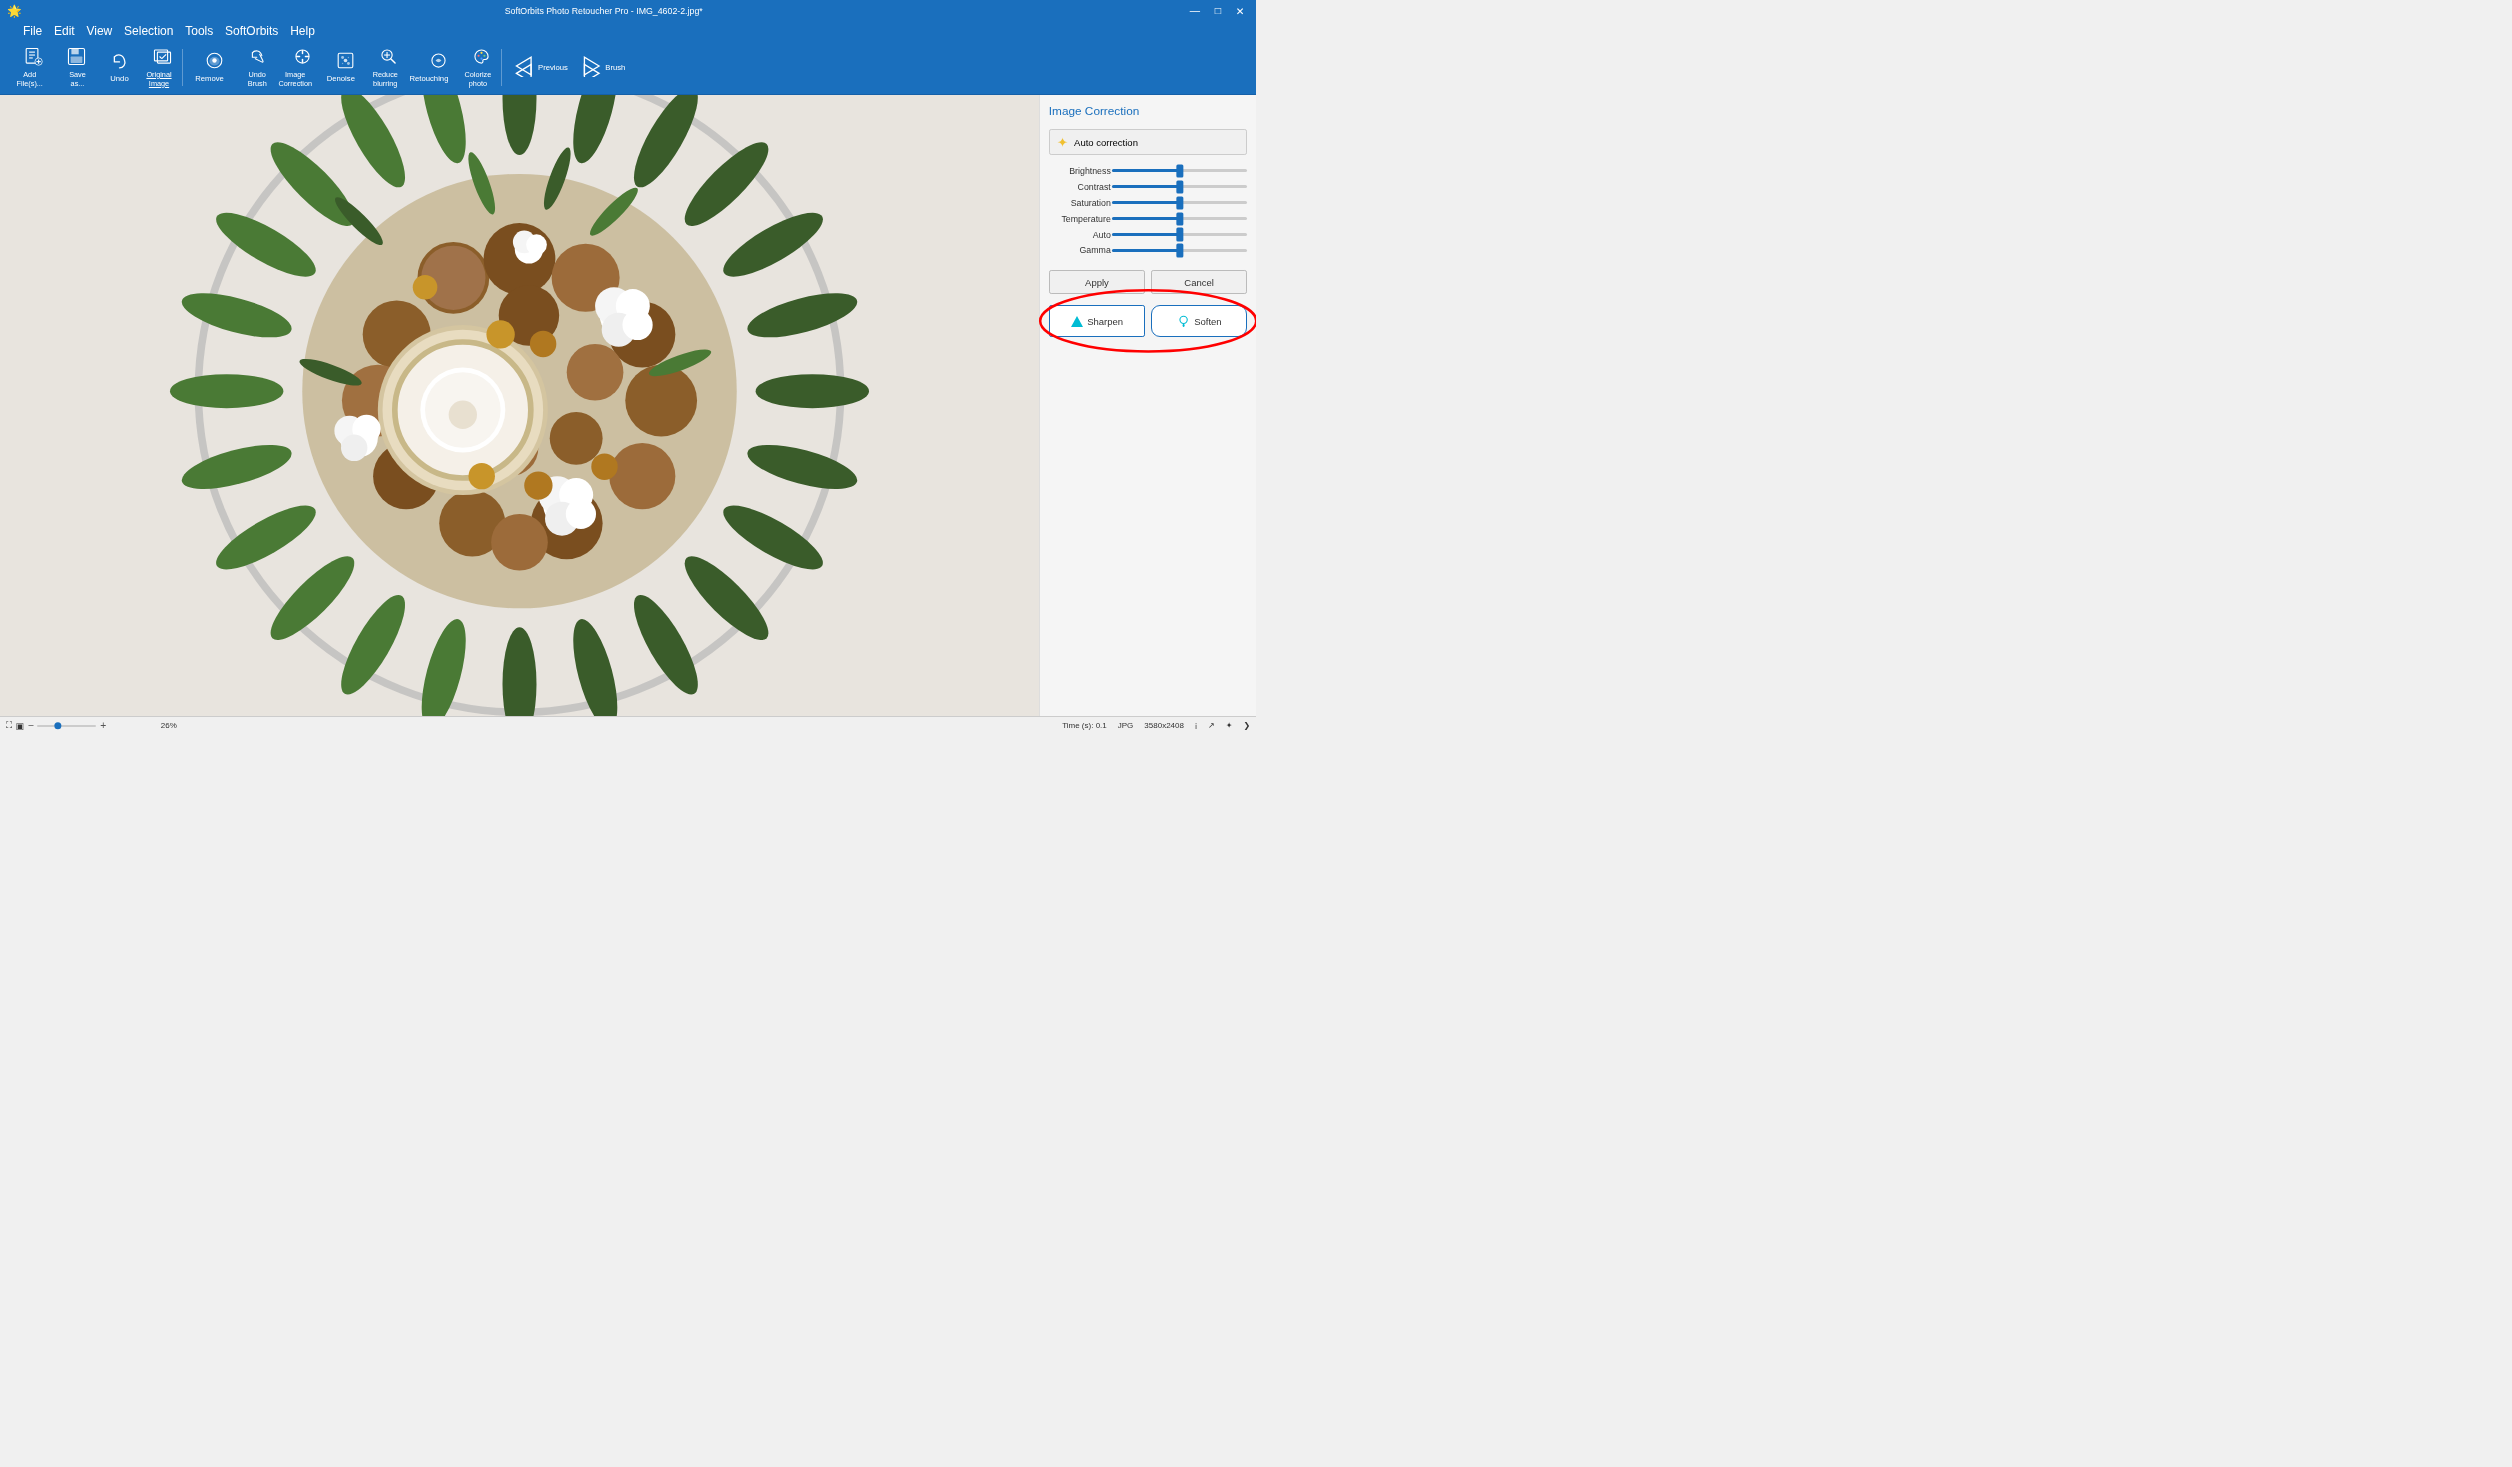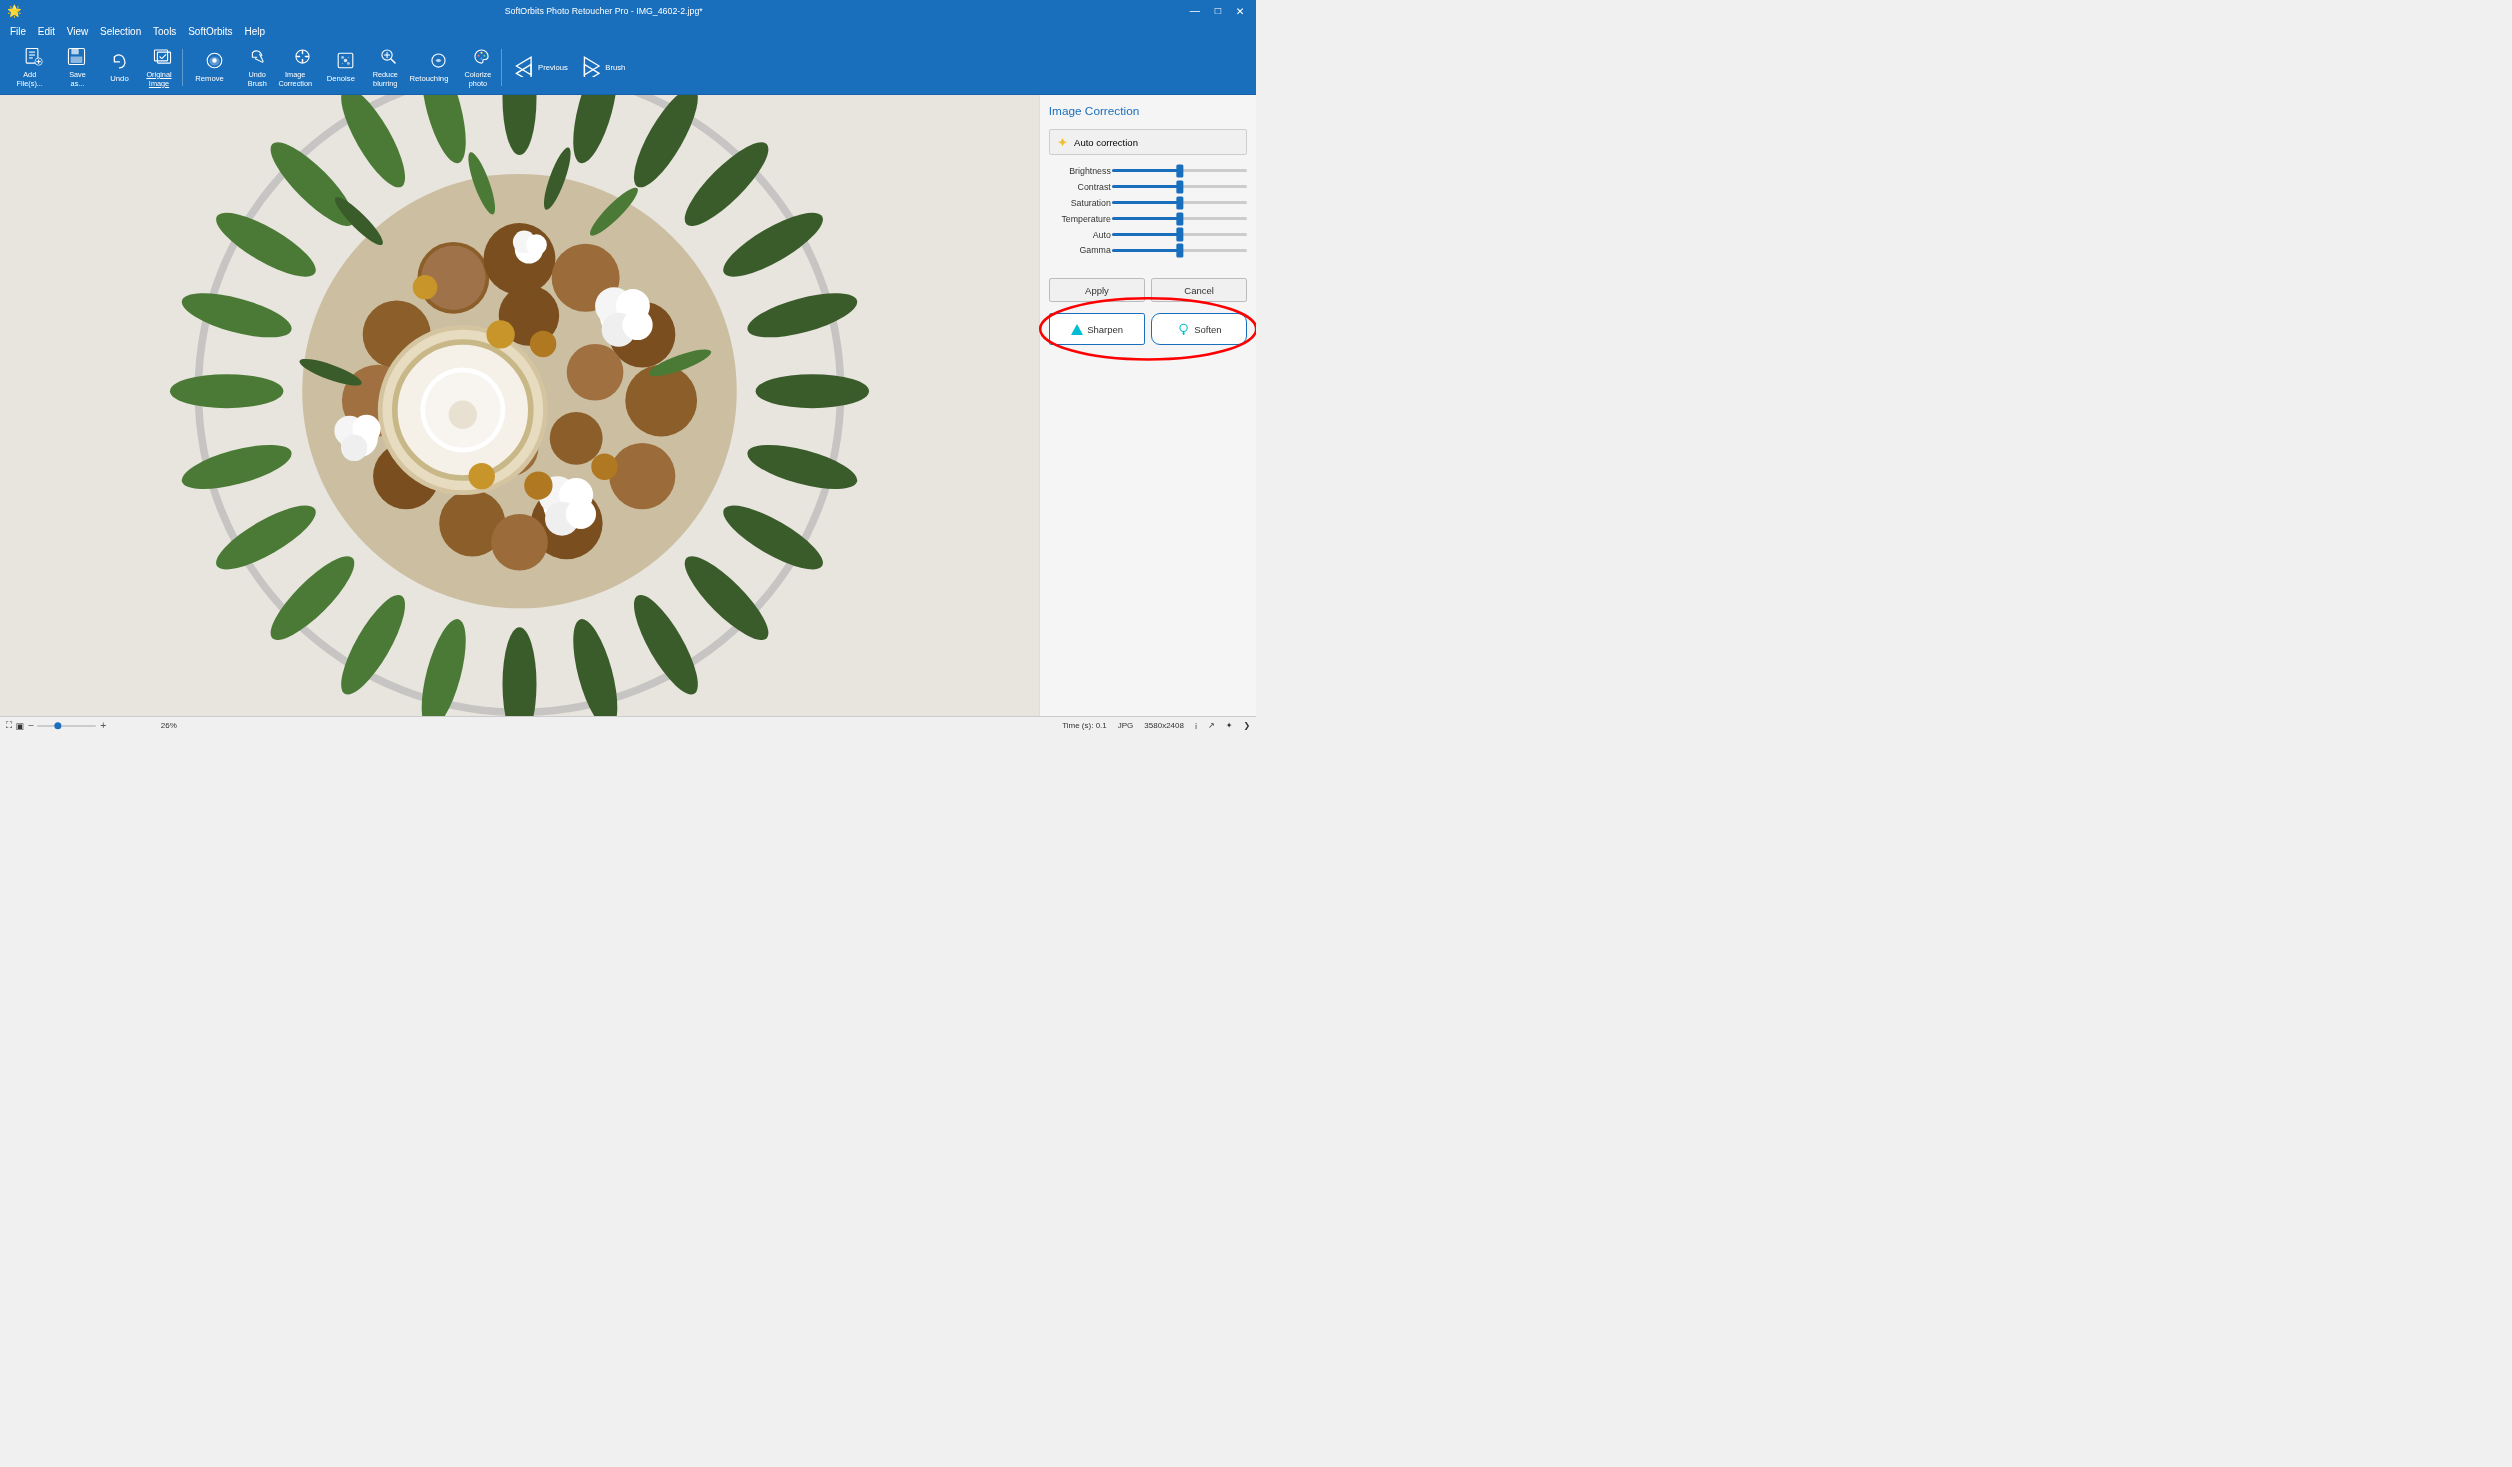--- a/index.html
+++ b/index.html
@@ -18,23 +18,23 @@
     .titlebar-title { font-size: 8.8px; flex: 1; text-align: center; }
     .titlebar-controls { display: flex; gap: 5.9px; }
     .titlebar-btn { color: white; cursor: pointer; font-size: 10.3px; padding: 1.5px 4.4px; }
 
     
     .menubar {
       background: #1a6fbd;
       height: 18.4px;
       display: flex;
       align-items: center;
-      padding: 0 4px;
+      padding: 0 17px;
       color: white;
-      font-size: 10px;
+      font-size: 12px;
     }
     .menubar-item {
       padding: 1.5px 5.9px;
       cursor: pointer;
       border-radius: 1.5px;
     }
 
     
     .toolbar {
       background: #1a6fbd;
@@ -149,21 +149,21 @@
       height: 13.2px;
       background: #1a6fbd;
       border-radius: 1.5px;
       cursor: pointer;
     }
 
     
     .action-buttons {
       display: flex;
       gap: 5.9px;
-      margin-top: 15px;
+      margin-top: 7px;
     }
     .btn-apply {
       flex: 1;
       padding: 5.9px;
       background: #f0f0f0;
       border: 0.7px solid #bbb;
       border-radius: 2.2px;
       cursor: pointer;
       font-size: 9.5px;
       text-align: center;

